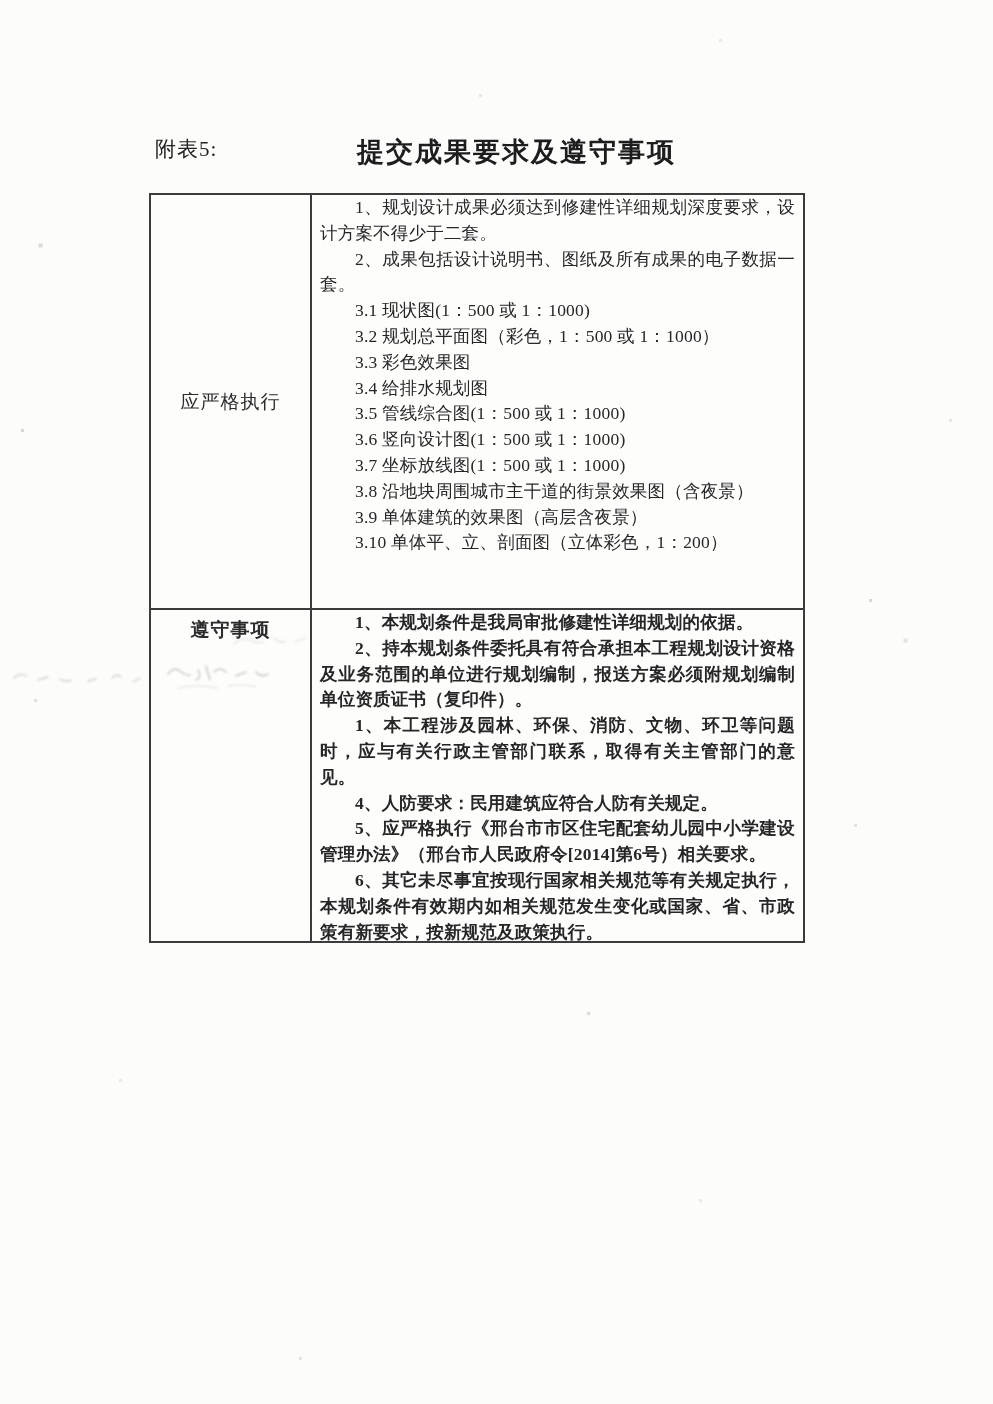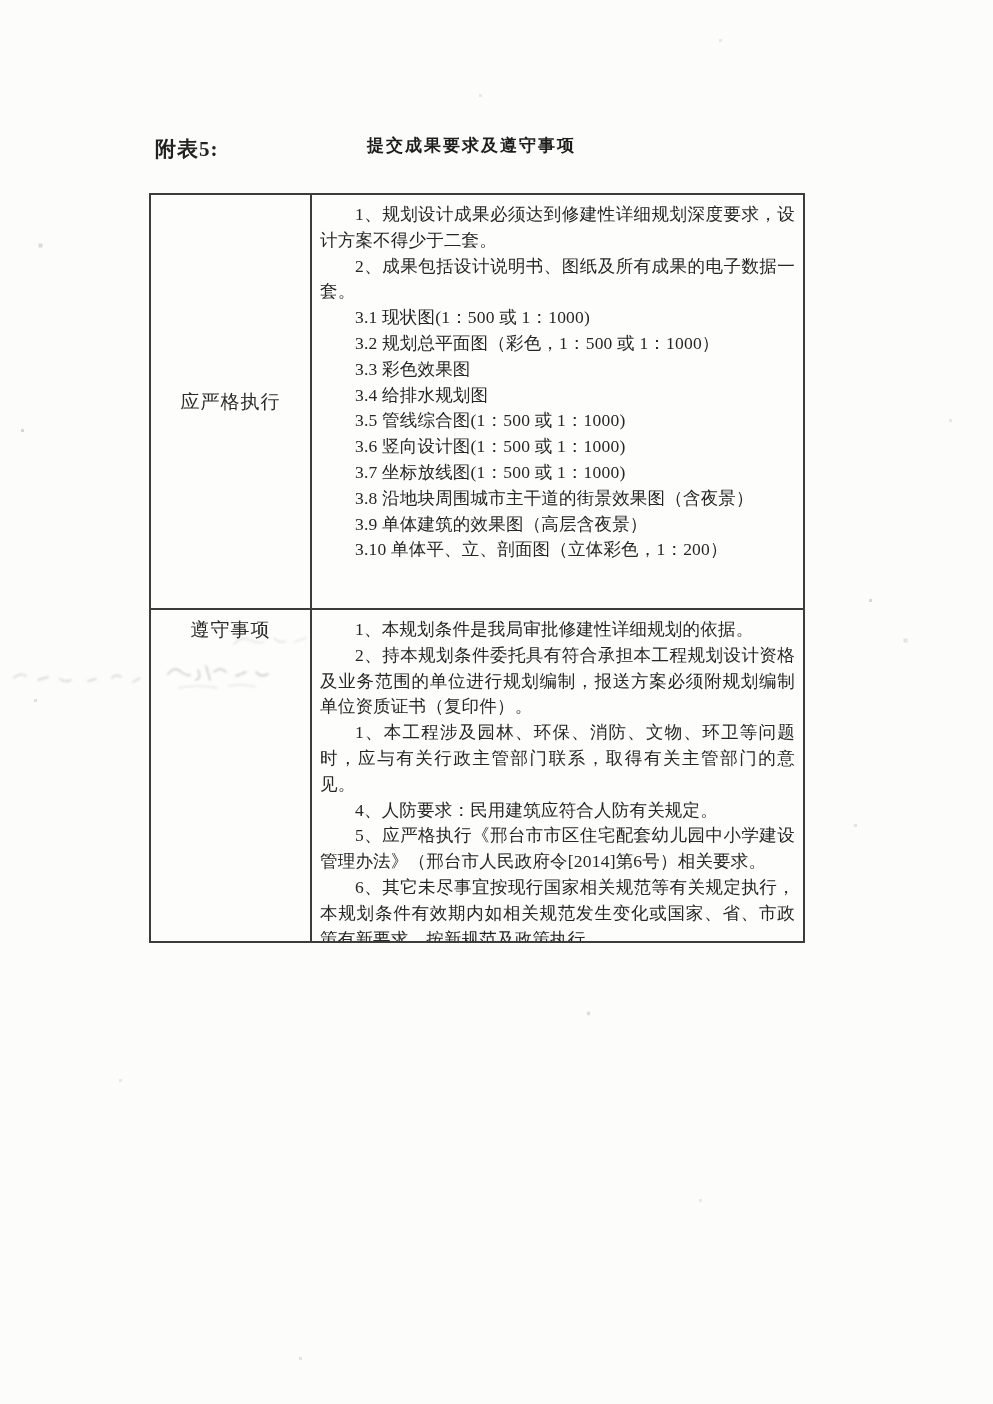--- a/index.html
+++ b/index.html
@@ -41,65 +41,65 @@
     top: 135px;
     left: 0;
     width: 993px;
     height: 32px;
   }
   .attachment-label {
     position: absolute;
     left: 155px;
     top: 0;
     font-size: 21px;
-    font-weight: 700;
+    font-weight: 400;
     letter-spacing: 1px;
     color: #222;
     white-space: nowrap;
   }
   .doc-title {
     position: absolute;
-    left: 367px;
+    left: 357px;
     top: -1px;
-    font-size: 17px;
+    font-size: 27px;
     font-weight: 700;
     letter-spacing: 2px;
     color: #1d1d1d;
     white-space: nowrap;
   }
   .req-table {
     position: absolute;
     left: 149px;
     top: 193px;
     width: 652px;
     border: 2px solid #3c3c3c;
     background: rgba(255,255,255,.35);
   }
   .t-row {
     display: flex;
     align-items: stretch;
   }
   .t-row.row-1 { height: 413px; }
-  .t-row.row-2 { height: 331px; border-top: 2px solid #3c3c3c; }
+  .t-row.row-2 { height: 331px; border-top: 2px solid #3c3c3c; font-weight: bold; }
   .label-cell {
     width: 161px;
     flex: 0 0 161px;
     border-right: 2px solid #3c3c3c;
     display: flex;
     justify-content: center;
     font-size: 19px;
     letter-spacing: 1px;
     color: #2b2b2b;
     box-sizing: border-box;
   }
   .row-1 .label-cell { align-items: center; }
   .row-2 .label-cell { align-items: flex-start; padding-top: 7px; }
   .content-cell {
     flex: 1 1 auto;
-    padding: 7px 8px 2px 8px;
+    padding: 0 8px 2px 8px;
     overflow: hidden;
     box-sizing: border-box;
   }
   .content-cell p {
     margin: 0;
     text-indent: 2em;
     font-size: 17.5px;
     line-height: 25.8px;
     letter-spacing: 0.2px;
     color: #262626;

